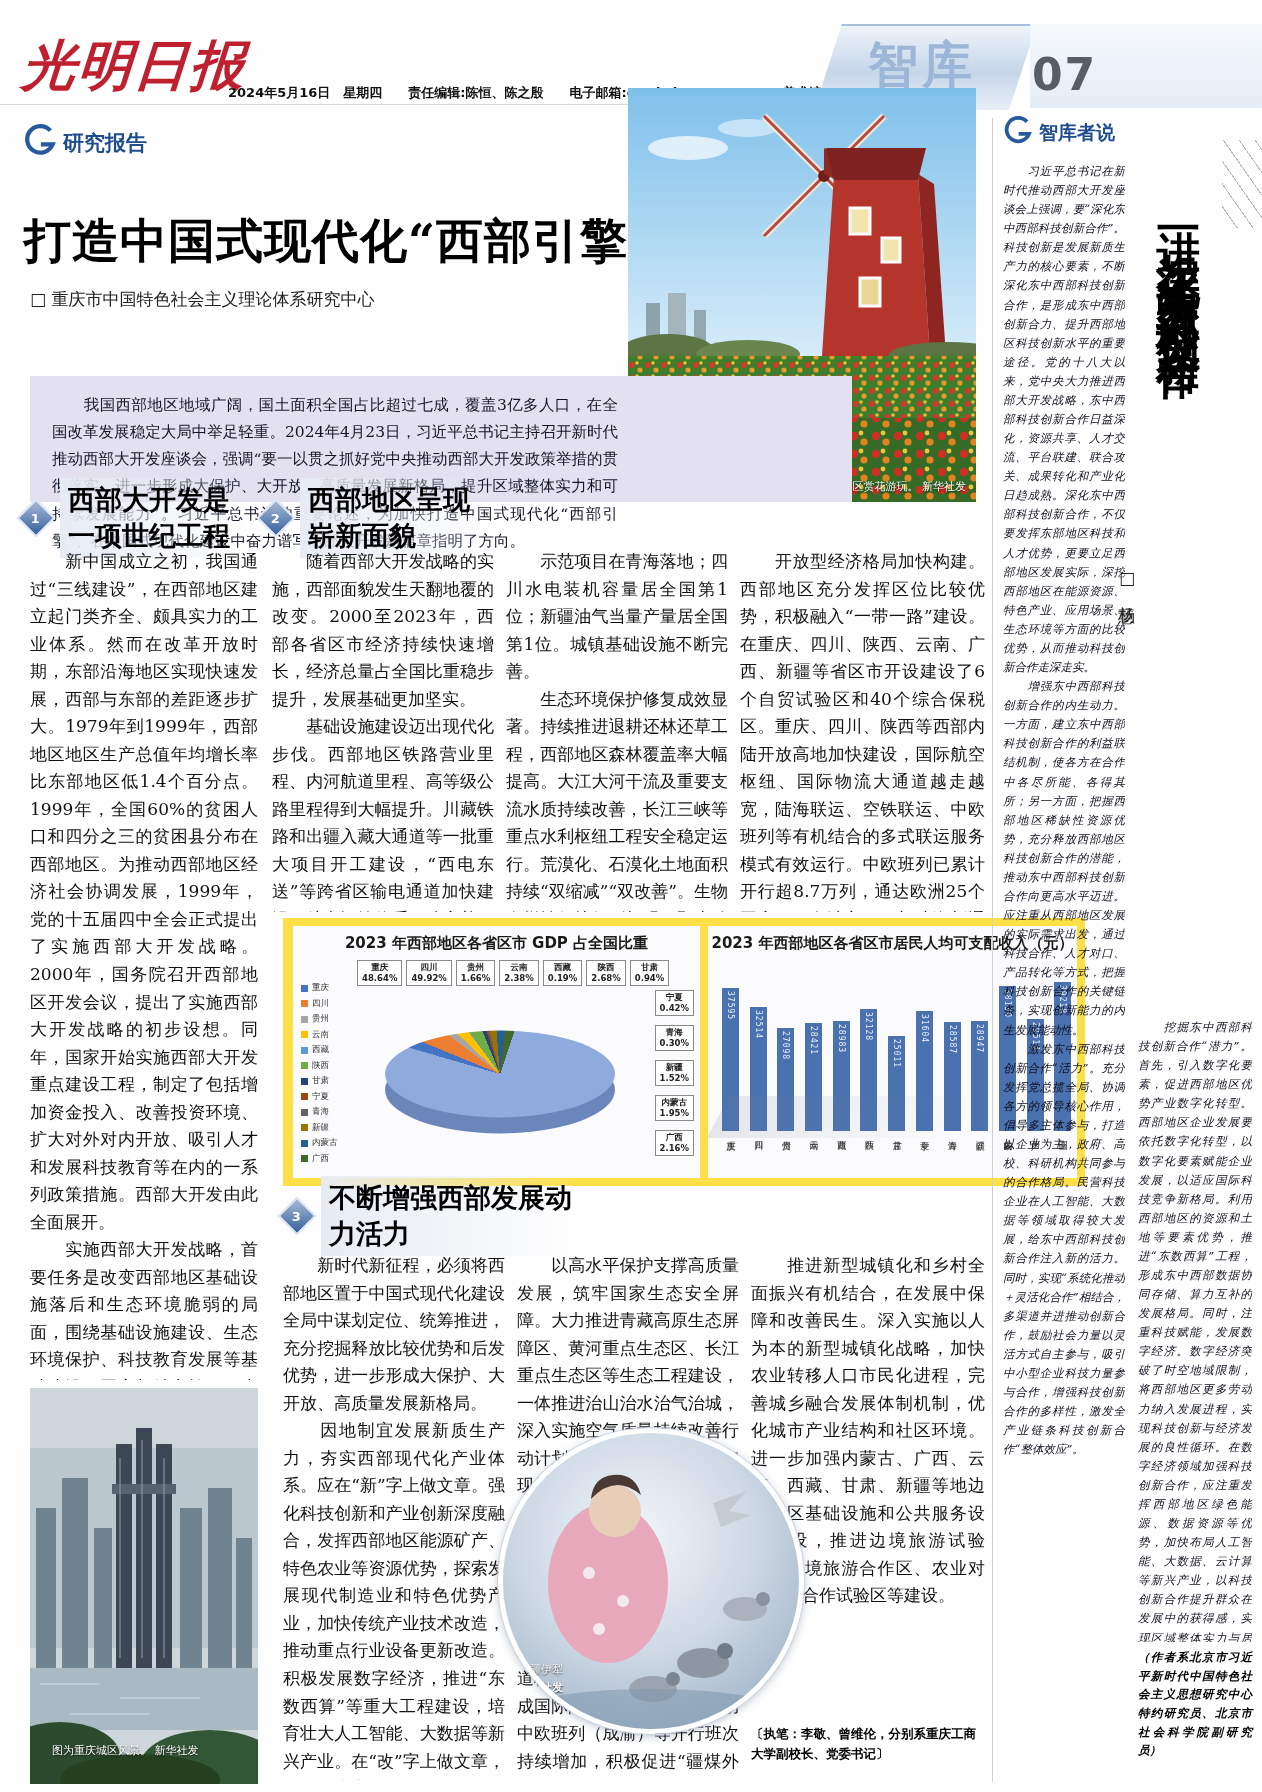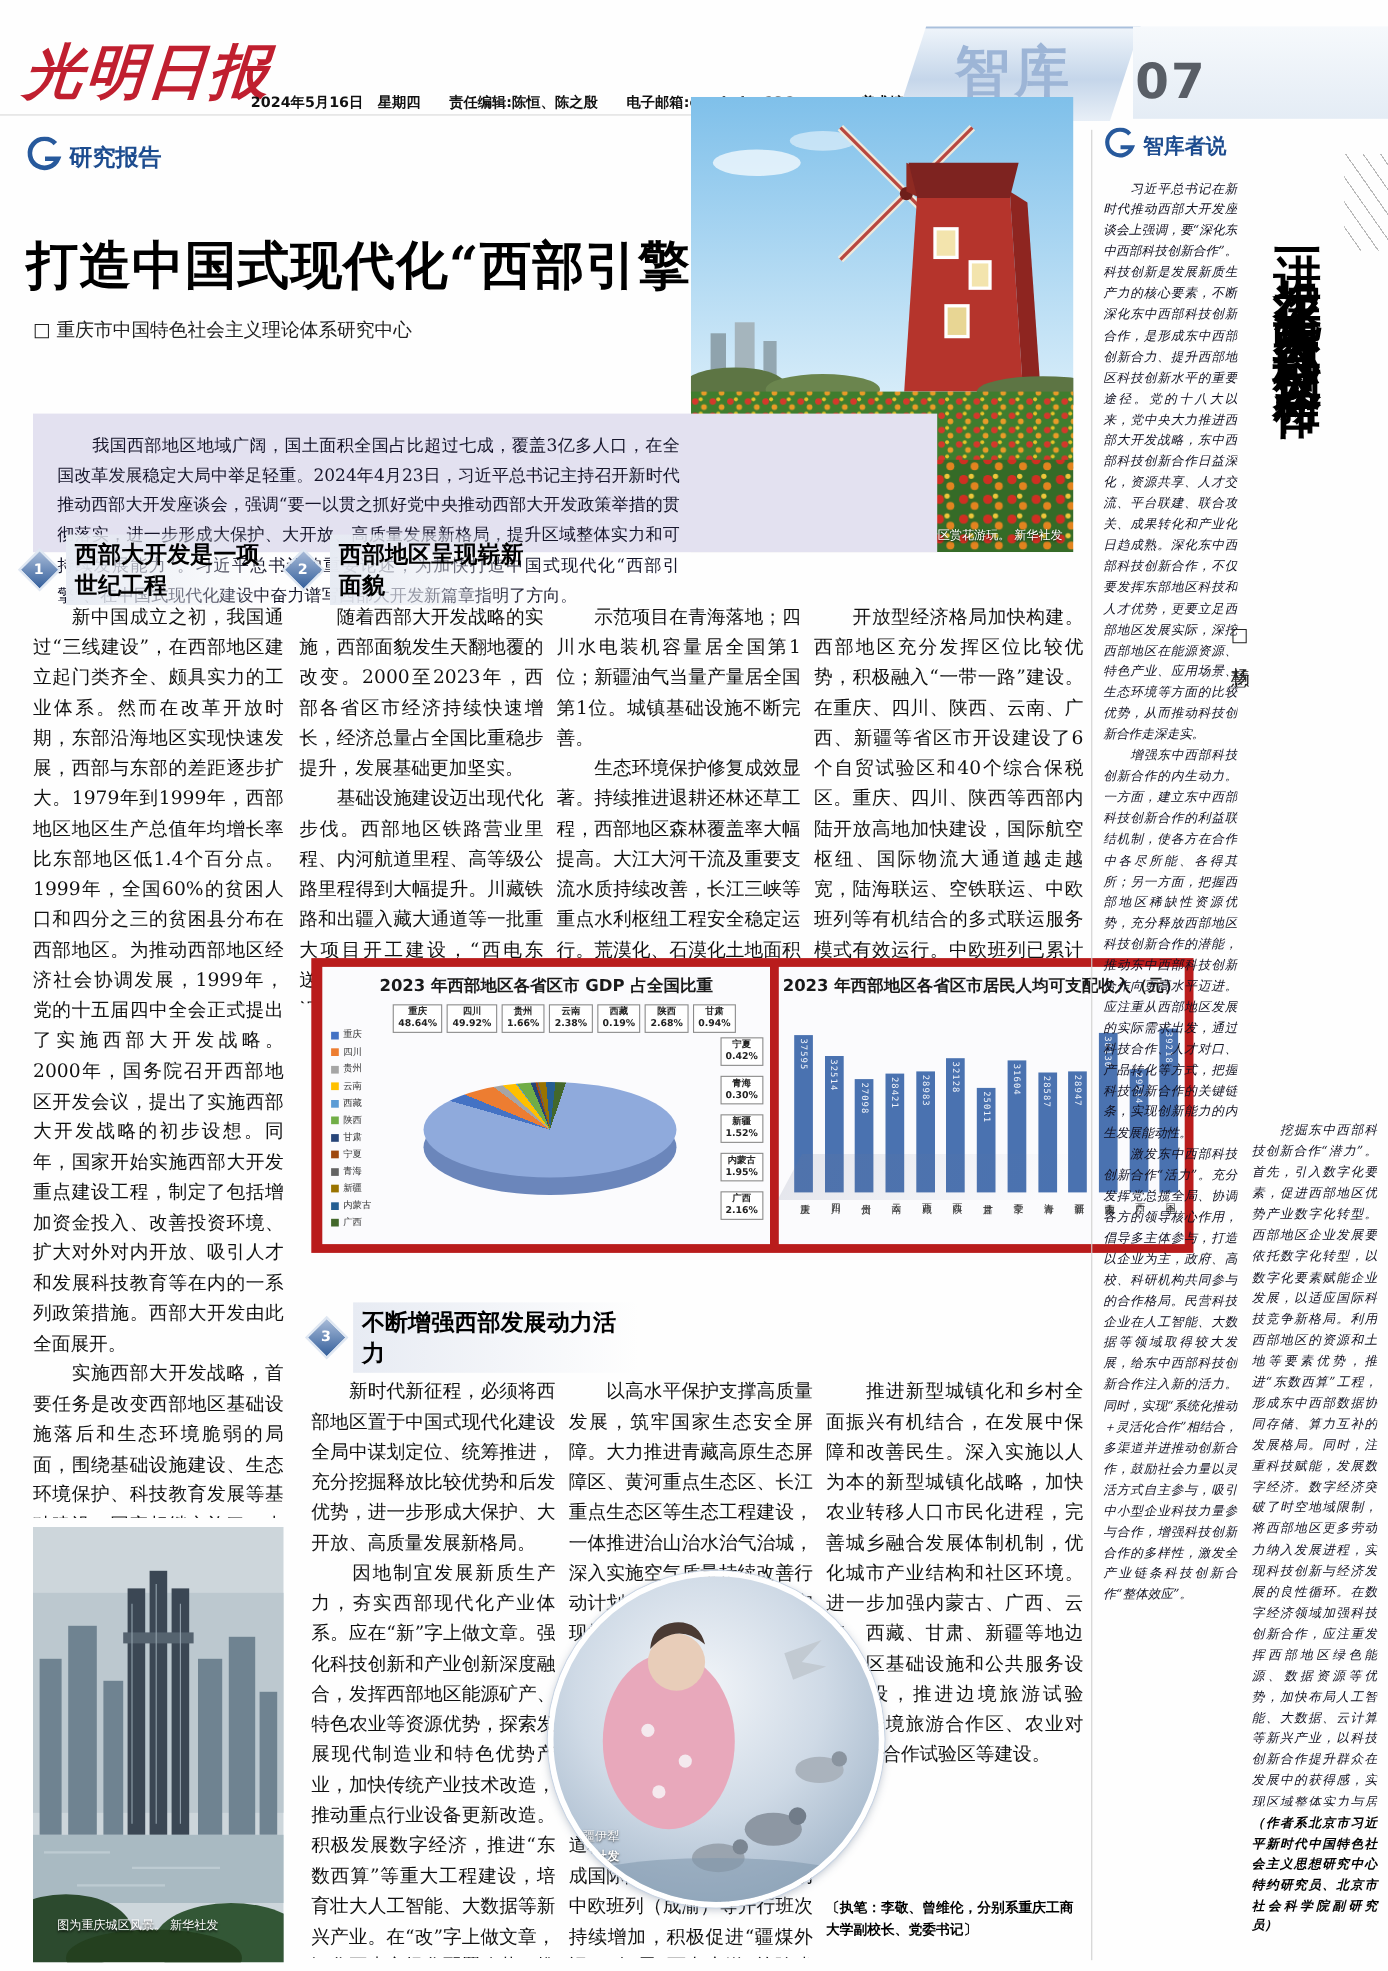--- a/index.html
+++ b/index.html
@@ -38,30 +38,30 @@
   .hero{position:absolute;left:628px;top:88px;width:348px;height:414px;overflow:hidden;}
   .photo-cap{position:absolute;color:#fff;font-family:"DejaVu Sans",sans-serif;font-size:11px;
         text-shadow:0 1px 2px rgba(0,0,0,.8);}
   
   .sechead{position:absolute;height:36px;display:flex;align-items:center;}
   .diamond{width:24px;height:24px;transform:rotate(45deg);flex:0 0 24px;
         background:linear-gradient(135deg,#a8bbd8,#35609c);border:2px solid #dfe7f2;
         display:flex;align-items:center;justify-content:center;margin-right:10px;}
   .diamond span{transform:rotate(-45deg);color:#fff;font-family:"DejaVu Sans",sans-serif;
         font-weight:bold;font-size:13px;}
-  .sectitle{font-size:21px;font-weight:bold;color:#000;
+  .sectitle{font-size:27px;font-weight:bold;color:#000;
         background:linear-gradient(90deg,#e7ebf3 0%,rgba(231,235,243,0) 92%);
         padding:4px 30px 4px 8px;}
   
   .col{position:absolute;font-size:17px;line-height:1.62;text-align:justify;
         white-space:pre-line;color:#111;overflow:hidden;}
   .note{position:absolute;font-size:12.5px;font-weight:bold;line-height:1.6;color:#000;
         font-family:"DejaVu Sans",sans-serif;}
   
-  .charts-row{position:absolute;left:283px;top:871px;width:802px;height:268px;background:#b91c1c;}
+  .charts-row{position:absolute;left:283px;top:918px;width:802px;height:268px;background:#fde047;}
   .chart-card{position:absolute;top:8px;background:#fbfbfd;height:252px;}
   .chart-title{position:absolute;left:0;top:8px;width:100%;text-align:center;
         font-family:"DejaVu Sans",sans-serif;font-weight:bold;font-size:15px;color:#1a1a1a;}
   .legend{position:absolute;left:8px;top:56px;display:flex;flex-direction:column;gap:3.5px;}
   .legend-item{display:flex;align-items:center;gap:4px;font-size:8.5px;color:#333;
         font-family:"DejaVu Sans",sans-serif;}
   .legend-item i{width:7px;height:7px;display:inline-block;}
   .callout-row{position:absolute;left:64px;top:34px;width:346px;display:flex;gap:4px;}
   .callout-stack{position:absolute;right:6px;top:64px;display:flex;flex-direction:column;gap:9px;align-items:flex-end;}
   .callout{border:1px solid #8a8a8a;background:#fff;font-family:"DejaVu Sans",sans-serif;

